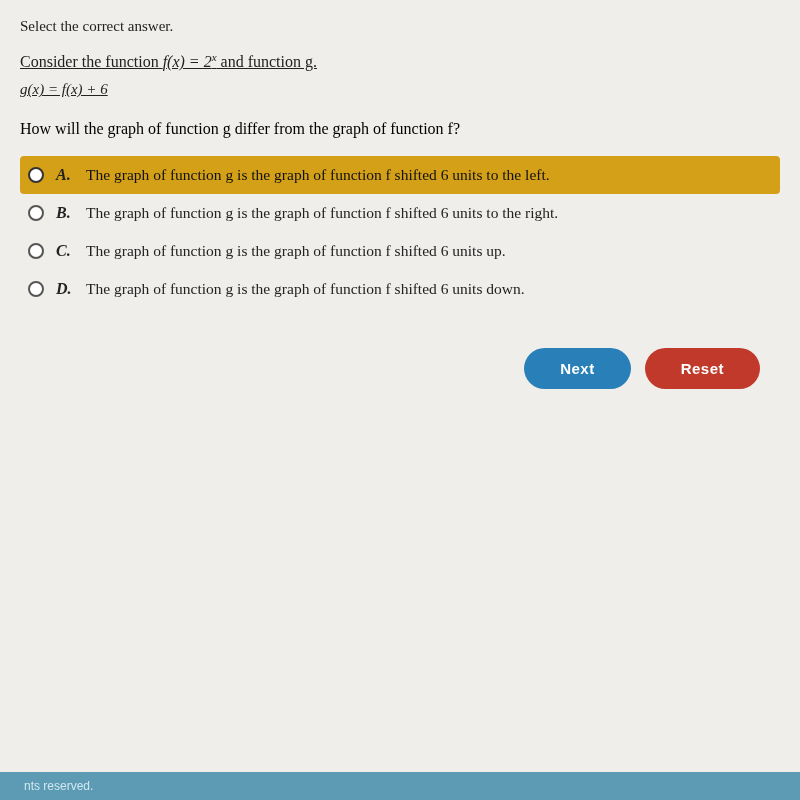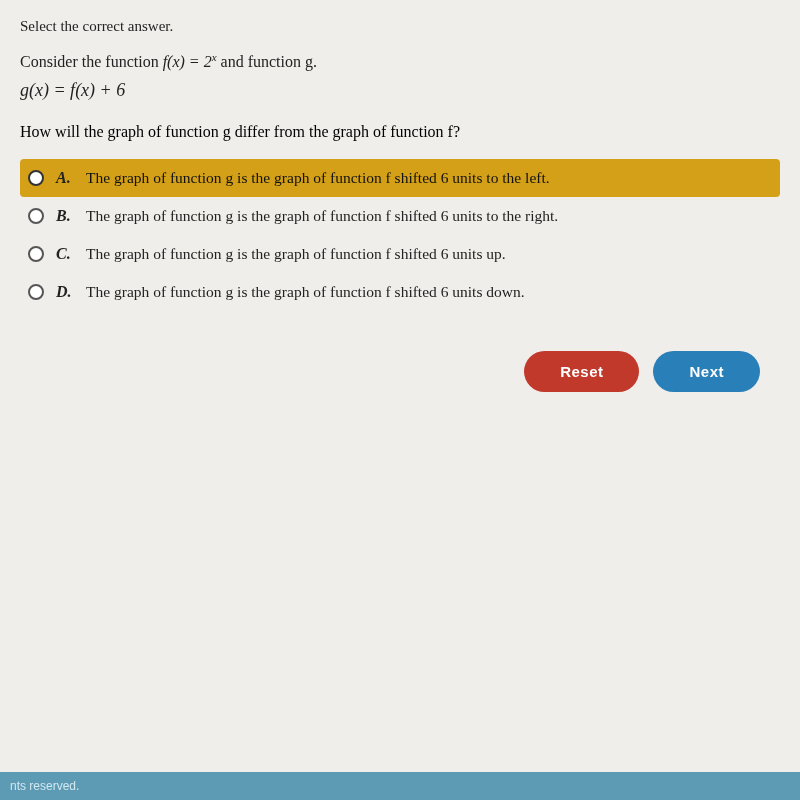--- a/index.html
+++ b/index.html
@@ -25,20 +25,21 @@
     }
 
     .instruction {
       font-size: 15px;
       color: #222;
       margin-bottom: 14px;
     }
 
     .problem-block {
       margin-bottom: 10px;
+      text-decoration: underline;
     }
 
     .problem-line {
       font-size: 16px;
       color: #222;
       margin-bottom: 6px;
       line-height: 1.5;
     }
 
     .math-inline {
@@ -139,35 +140,35 @@
 
     .footer-bar {
       position: absolute;
       bottom: 0;
       left: 0;
       width: 800px;
       height: 28px;
       background: #5d9bb5;
       display: flex;
       align-items: center;
-      padding-left: 10px;
+      padding-left: 24px;
     }
 
     .footer-text {
       color: #d0e8f0;
       font-size: 12px;
       font-family: Arial, sans-serif;
     }
 
     .formula-block {
       margin: 6px 0 8px 0;
     }
 
     .formula-text {
-      font-size: 18px;
+      font-size: 15px;
       font-style: italic;
     }
   </style>
 </head>
 <body>
 
 <div class="page-container">
 
   <div class="instruction">Select the correct answer.</div>
 
@@ -204,21 +205,21 @@
 
     <div class="option-row">
       <div class="option-radio"></div>
       <span class="option-letter math-inline">D.</span>
       <span class="option-text">The graph of function g is the graph of function f shifted 6 units down.</span>
     </div>
 
   </div>
 
   <div class="buttons-row">
+    <button class="btn btn-next">Next</button>
     <button class="btn btn-reset">Reset</button>
-    <button class="btn btn-next">Next</button>
   </div>
 
 </div>
 
 <div class="footer-bar">
   <span class="footer-text">nts reserved.</span>
 </div>
 
 </body></html>

